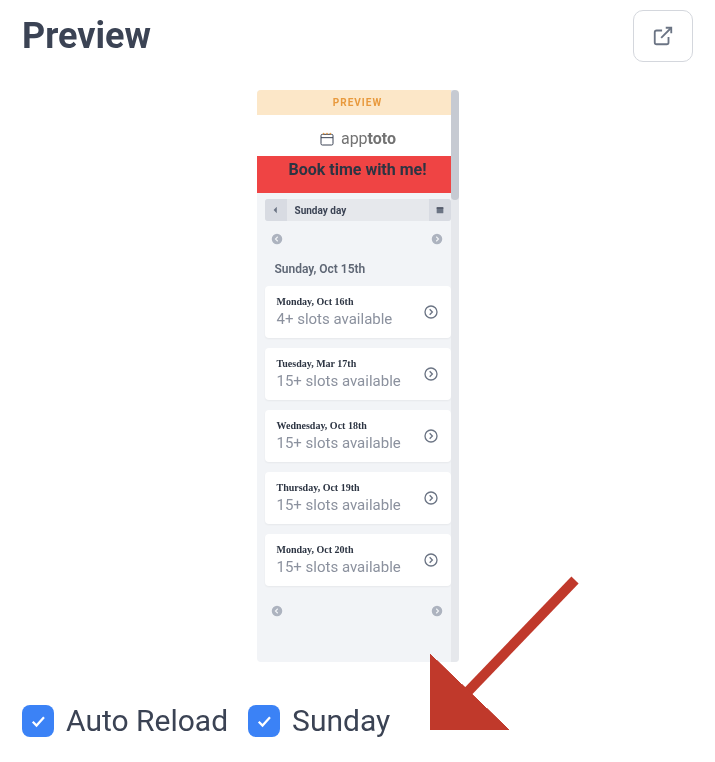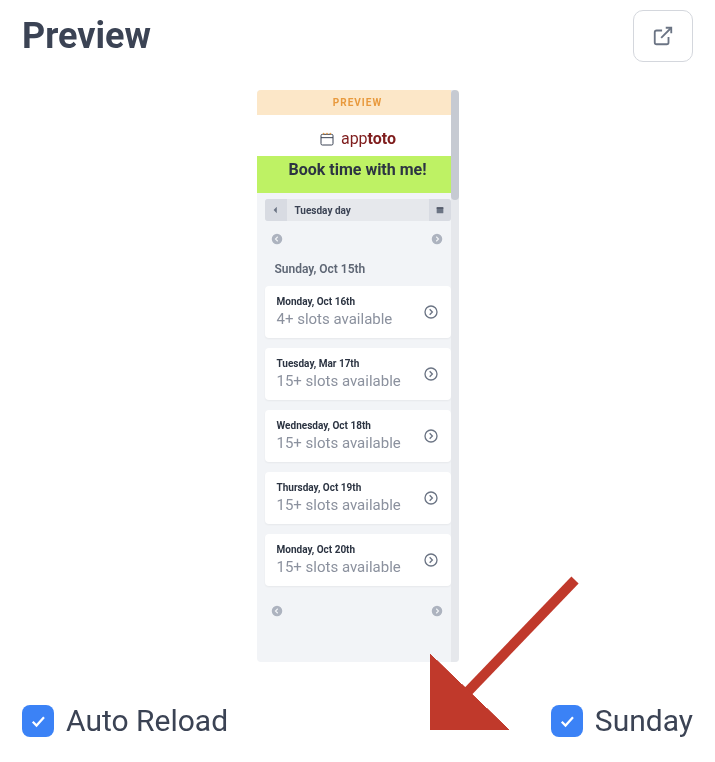--- a/index.html
+++ b/index.html
@@ -11,43 +11,43 @@
 .popout-btn svg { width: 22px; height: 22px; stroke: #6b7484; fill: none; stroke-width: 2; }
 
 .preview-wrap { display: flex; justify-content: center; padding-top: 28px; }
 .mobile-pane { width: 202px; height: 572px; background: #f2f4f7; border-radius: 4px; position: relative; overflow: hidden; }
 .scroll-track { position: absolute; right: 0; top: 0; width: 8px; height: 100%; background: #e6e8ec; }
 .scroll-thumb { width: 8px; background: #c6cad2; border-radius: 4px; position: absolute; top: 0; height: 110px; }
 
 .banner { background: #fce7c8; color: #e89a3e; text-align: center; font-size: 10px; font-weight: 700; letter-spacing: 1px; padding: 7px 0; }
 .brand-row { background: #fff; display: flex; align-items: center; justify-content: center; gap: 6px; padding: 14px 0 8px 0; }
 .brand-row svg { width: 16px; height: 16px; }
-.brand-text { font-size: 16px; color: #7f1d1d; font-weight: 400; }
+.brand-text { font-size: 16px; color: #737373; font-weight: 400; }
 .brand-text b { font-weight: 700; }
-.book-title { background: #bef264; text-align: center; font-size: 16px; font-weight: 700; color: #2c3442; padding: 4px 0 14px 0; }
+.book-title { background: #ef4444; text-align: center; font-size: 16px; font-weight: 700; color: #2c3442; padding: 4px 0 14px 0; }
 
 .select-bar { display: flex; align-items: center; background: #e6e8ec; margin: 6px 8px 3px 8px; border-radius: 3px; height: 22px; }
 .sel-btn { width: 22px; height: 22px; display: flex; align-items: center; justify-content: center; background: #d8dbe2; cursor: pointer; }
 .sel-btn.left { border-radius: 3px 0 0 3px; }
 .sel-btn.right { border-radius: 0 3px 3px 0; margin-left: auto; }
 .sel-btn svg { width: 8px; height: 8px; fill: #6b7484; }
 .sel-label { font-size: 10px; font-weight: 700; color: #3b4354; padding-left: 8px; }
 
 .nav-row { display: flex; justify-content: space-between; padding: 6px 14px 10px 14px; }
 .nav-btn { width: 14px; height: 14px; cursor: pointer; }
 .nav-btn svg { width: 12px; height: 12px; fill: #adb3bf; }
 
 .day-hdr { font-size: 12px; font-weight: 600; color: #5e6674; padding: 8px 0 10px 18px; }
 
 .day-card { background: #fff; margin: 0 8px 10px 8px; border-radius: 4px; padding: 10px 12px; display: flex; align-items: center; justify-content: space-between; cursor: pointer; box-shadow: 0 1px 2px rgba(0,0,0,0.05); }
-.day-left .d-title { font-size: 10px; font-weight: 700; color: #2c3442; }
+.day-left .d-title { font-size: 10px; font-weight: 700; color: #2c3442; font-family: Liberation Serif, serif; }
 .day-left .d-sub { font-size: 15px; color: #8b919e; margin-top: 3px; }
 .day-card svg.go { width: 16px; height: 16px; fill: none; stroke: #6b7484; stroke-width: 2; }
 
-.footer { position: absolute; bottom: 24px; left: 22px; right: 22px; display: flex; gap: 20px; align-items: center; justify-content: space-between; }
+.footer { position: absolute; bottom: 24px; left: 22px; right: 22px; display: flex; gap: 20px; align-items: center; }
 .chk { display: flex; align-items: center; gap: 12px; cursor: pointer; }
 .chk-box { width: 32px; height: 32px; background: #3b82f6; border-radius: 8px; display: flex; align-items: center; justify-content: center; }
 .chk-box svg { width: 18px; height: 18px; stroke: #fff; stroke-width: 3; fill: none; }
 .chk-label { font-size: 30px; color: #3b4354; font-weight: 400; }
 
 .arrow { position: absolute; pointer-events: none; }
 </style>
 </head>
 <body>
 
@@ -82,21 +82,21 @@
     </div>
 
     <div class="book-title">Book time with me!</div>
 
     <div class="select-bar">
       <div class="sel-btn left">
         <svg viewBox="0 0 10 10">
             <path d="M6 1 L2 5 L6 9 M2 5 H9"></path>
           </svg>
       </div>
-      <span class="sel-label">Tuesday day</span>
+      <span class="sel-label">Sunday day</span>
       <div class="sel-btn right">
         <svg viewBox="0 0 12 12">
             <rect x="1" y="2" width="10" height="9" rx="1" fill="#6b7484"></rect>
             <rect x="1" y="2" width="10" height="2" fill="#4c5363"></rect>
           </svg>
       </div>
     </div>
 
     <div class="nav-row">
       <div class="nav-btn">

